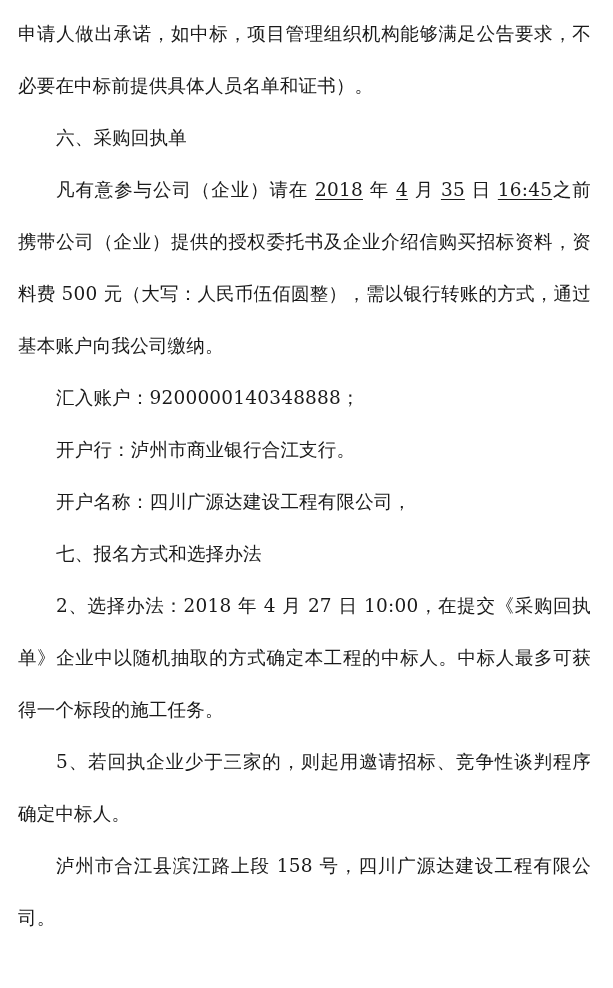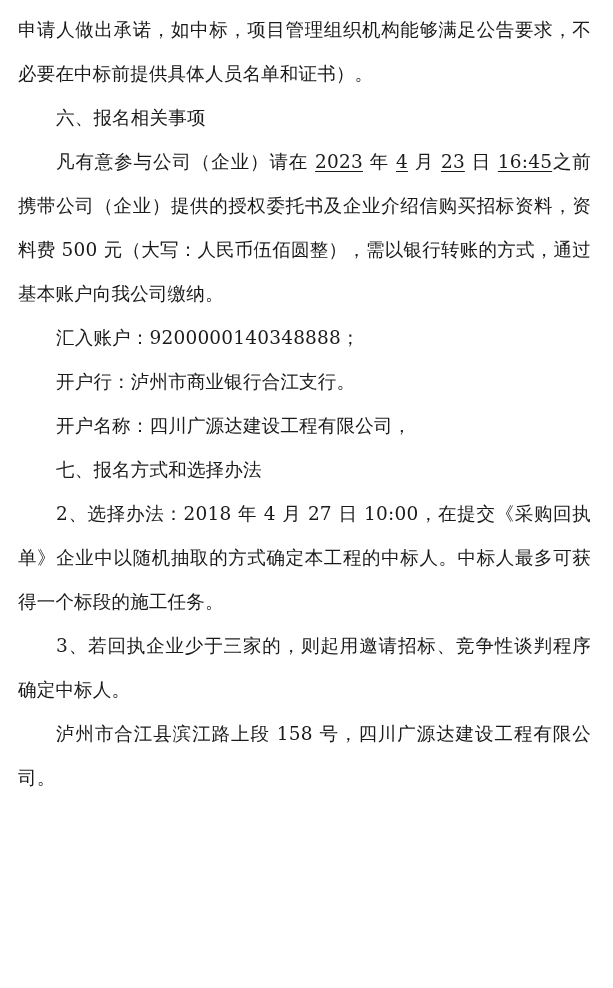--- a/index.html
+++ b/index.html
@@ -16,55 +16,55 @@
   }
   .page {
     position: relative;
     width: 613px;
     height: 988px;
     box-sizing: border-box;
     padding: 8px 22px 0 18px;
   }
   .para {
     font-size: 18.5px;
-    line-height: 44px;
+    line-height: 52px;
     text-align: justify;
     text-justify: inter-ideograph;
     margin: 0;
     letter-spacing: 0.2px;
   }
   .indent {
     text-indent: 38px;
   }
   .u {
     text-decoration: underline;
     text-underline-offset: 3px;
   }
 </style>
 </head>
 <body>
 
 <div class="page">
 
   <p class="para">申请人做出承诺，如中标，项目管理组织机构能够满足公告要求，不必要在中标前提供具体人员名单和证书）。</p>
 
-  <p class="para indent">六、报名相关事项</p>
+  <p class="para indent">六、采购回执单</p>
 
-  <p class="para indent" id="seg-para"><span>凡有意参与公司（企业）请在 </span><span class="u">2023</span><span> 年 </span><span class="u">4</span><span> 月 </span><span class="u">23</span><span> 日 </span><span class="u">16:45</span><span>之前携带公司（企业）提供的授权委托书及企业介绍信购买招标资料，资料费 500 元（大写：人民币伍佰圆整），需以银行转账的方式，通过基本账户向我公司缴纳。</span></p>
+  <p class="para indent" id="seg-para"><span>凡有意参与公司（企业）请在 </span><span class="u">2018</span><span> 年 </span><span class="u">4</span><span> 月 </span><span class="u">35</span><span> 日 </span><span class="u">16:45</span><span>之前携带公司（企业）提供的授权委托书及企业介绍信购买招标资料，资料费 500 元（大写：人民币伍佰圆整），需以银行转账的方式，通过基本账户向我公司缴纳。</span></p>
 
   <p class="para indent">汇入账户：9200000140348888；</p>
 
   <p class="para indent">开户行：泸州市商业银行合江支行。</p>
 
   <p class="para indent">开户名称：四川广源达建设工程有限公司，</p>
 
   <p class="para indent">七、报名方式和选择办法</p>
 
 
   <p class="para indent">2、选择办法：2018 年 4 月 27 日 10:00，在提交《采购回执单》企业中以随机抽取的方式确定本工程的中标人。中标人最多可获得一个标段的施工任务。</p>
 
-  <p class="para indent">3、若回执企业少于三家的，则起用邀请招标、竞争性谈判程序确定中标人。</p>
+  <p class="para indent">5、若回执企业少于三家的，则起用邀请招标、竞争性谈判程序确定中标人。</p>
 
 
   <p class="para indent">泸州市合江县滨江路上段 158 号，四川广源达建设工程有限公司。</p>
 
 
 </div>
 
 </body></html>

